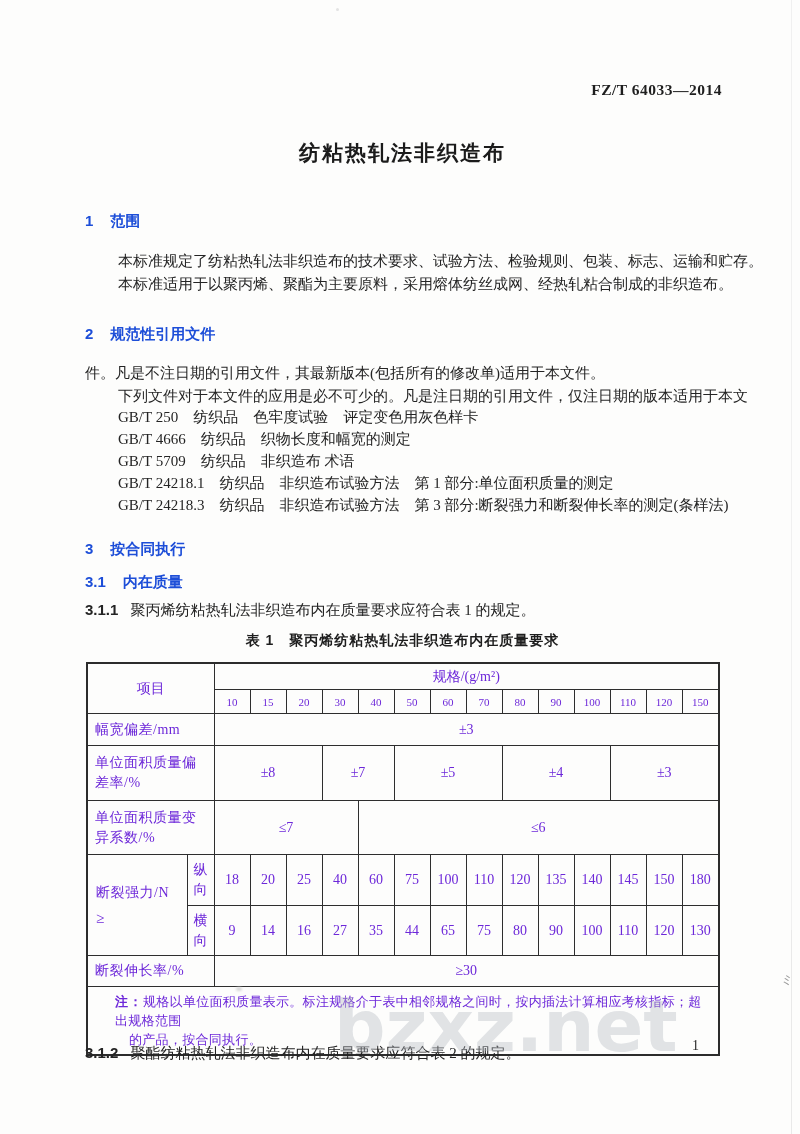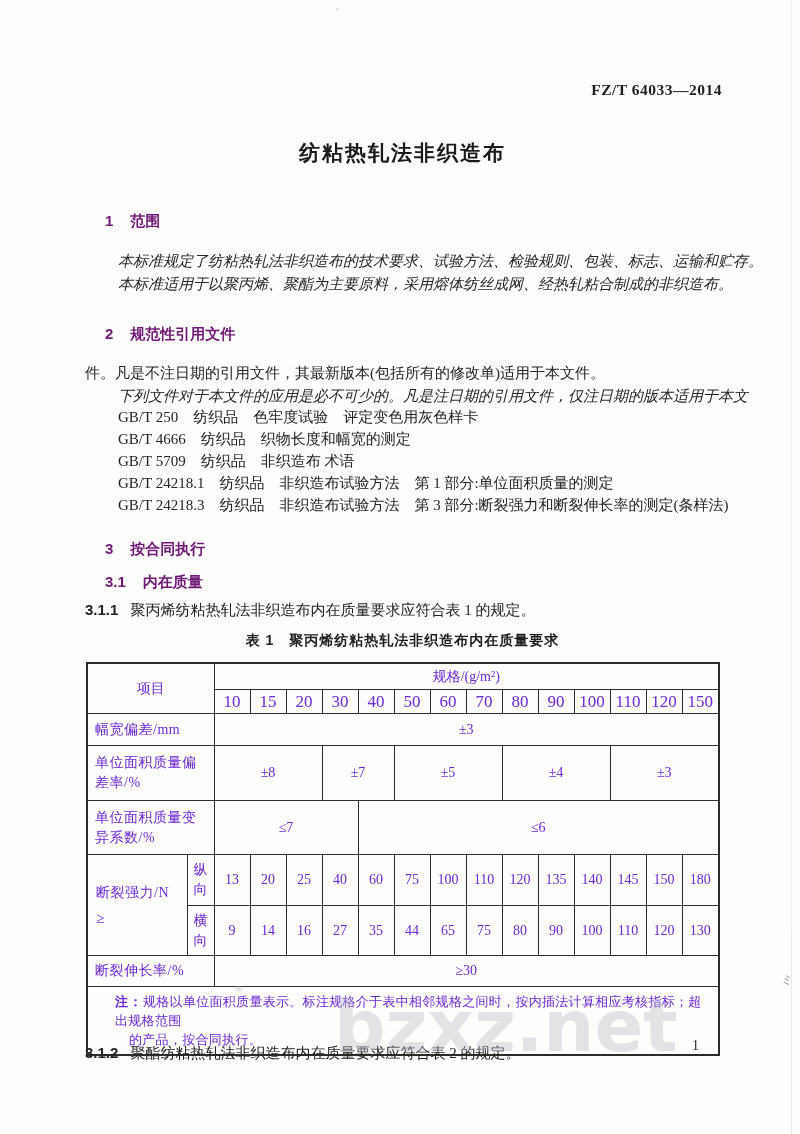--- a/index.html
+++ b/index.html
@@ -18,53 +18,53 @@
     font-weight:bold;font-size:15.5px;letter-spacing:.5px;color:#1e1e1e;
   }
   .title{
     position:absolute;left:85px;top:139px;width:635px;margin:0;
     text-align:center;font-family:Liberation Sans, sans-serif;
     font-weight:bold;font-size:21px;letter-spacing:2px;color:#1b1b1b;
   }
   .heading{
     position:absolute;left:85px;
     font-family:"Liberation Sans","DejaVu Sans",sans-serif;
-    font-weight:bold;font-size:15px;color:#701a75;white-space:nowrap;margin-left:20px;
+    font-weight:bold;font-size:15px;color:#1d4ed8;white-space:nowrap;
   }
   .heading .htext{margin-left:17px;}
   .hpos1{top:212px;}
   .hpos2{top:325px;}
   .hpos3{top:540px;}
   .hpos31{top:573px;}
   .para{position:absolute;left:85px;width:648px;font-size:15px;line-height:22.5px;color:#242424;}
   .ppos1{top:250px;}
   .ppos2{top:362px;}
   .line{white-space:nowrap;}
-  .indent{padding-left:33px;font-style:italic;}
+  .indent{padding-left:33px;}
   .refs{position:absolute;left:85px;top:406px;font-size:15px;line-height:22px;color:#242424;}
   .refs .line{padding-left:33px;}
   .clause{position:absolute;left:85px;font-size:15px;white-space:nowrap;color:#242424;}
   .cpos311{top:601px;}
   .cpos312{top:1020px;margin-top:24px;}
   .clause .cnum{font-family:"Liberation Sans","DejaVu Sans",sans-serif;font-weight:bold;}
   .clause .ctext{margin-left:12px;}
   .tcaption{
     position:absolute;left:85px;top:632px;width:635px;text-align:center;
     font-family:"Liberation Sans","DejaVu Sans",sans-serif;
     font-weight:bold;font-size:14px;letter-spacing:1px;color:#1e1e1e;
   }
   table.t1{
     position:absolute;left:86px;top:662px;width:634px;
     border-collapse:collapse;table-layout:fixed;
     border:2px solid #2c2c2c;
     font-size:14px;color:#6d28d9;padding-left:36px;
   }
   .t1 td{border:1px solid #2e2e2e;text-align:center;vertical-align:middle;padding:0;}
   .t1 .r1 td{height:25px;}
-  .t1 .r2 td{height:23px;font-size:17px;}
+  .t1 .r2 td{height:23px;font-size:11px;}
   .t1 .r3 td{height:25px;}
   .t1 .r4 td{height:48px;}
   .t1 .r5 td{height:47px;}
   .t1 .r6 td{height:50px;}
   .t1 .r7 td{height:49px;}
   .t1 .r8 td{height:24px;}
   .t1 .r9 td{height:44px;}
   .t1 .lab{text-align:left;padding:3px 6px 3px 7px;letter-spacing:.5px;line-height:20px;}
   .t1 .slab{padding-left:8px;}
   .t1 .slab .sym{margin-top:5px;font-size:15px;}
@@ -192,21 +192,21 @@
       <td colspan="2" class="lab">单位面积质量变异系数/%</td>
       <td colspan="4">≤7</td>
       <td colspan="10">≤6</td>
     </tr>
     <tr class="r6">
       <td rowspan="2" class="lab slab">
         <div>断裂强力/N</div>
         <div class="sym">≥</div>
       </td>
       <td rowspan="1" class="vert"><span>纵向</span></td>
-    <td>13</td>
+    <td>18</td>
           <td>20</td>
           <td>25</td>
           <td>40</td>
           <td>60</td>
           <td>75</td>
           <td>100</td>
           <td>110</td>
           <td>120</td>
           <td>135</td>
           <td>140</td>

